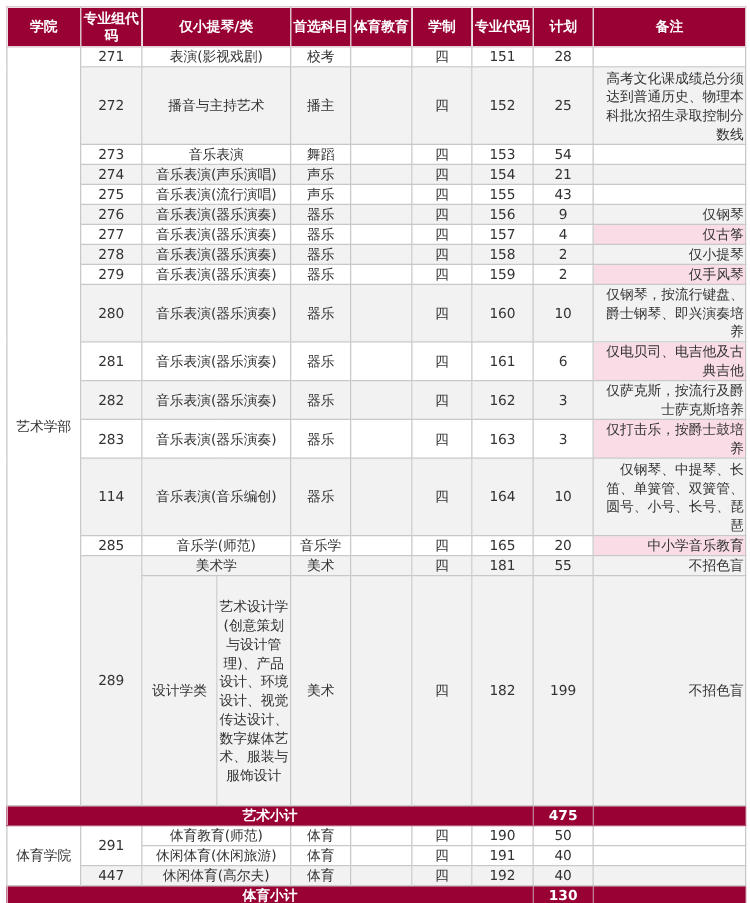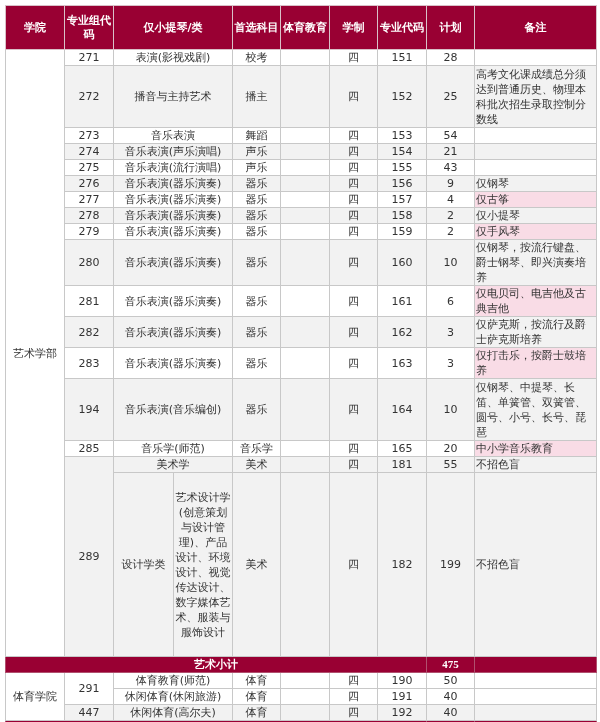--- a/index.html
+++ b/index.html
@@ -2,44 +2,44 @@
 <html><head>
 <meta charset="utf-8">
 <style>
   html, body { margin:0; padding:0; background:#ffffff; }
   body { width:600px; height:722px; overflow:hidden; font-family:"DejaVu Sans","Liberation Sans",sans-serif; }
   .wrap { position:absolute; left:5px; top:5px; }
   table { border-collapse:collapse; table-layout:fixed; width:591px; font-size:11px; color:#333; }
   td, th { border:1px solid #c8c8c8; text-align:center; vertical-align:middle; padding:0 1px; line-height:15px; overflow:hidden; }
   th { background:#990033; color:#ffffff; font-weight:bold; font-size:11px; border-color:#d9c0c8; line-height:14px; }
   tr.alt td { background:#f2f2f2; }
-  td.note { background:#f9dce6; text-align:left; }
+  td.note { background:#f9dce6; text-align:right; }
   td.note-empty { background:#ffffff; }
-  tr.subtotal td { background:#990033; color:#ffffff; font-weight:bold; border-color:#b0506e;font-family:Liberation Serif, serif; }
+  tr.subtotal td { background:#990033; color:#ffffff; font-weight:bold; border-color:#b0506e; }
   td.college { background:#ffffff !important; }
 </style>
 </head>
 <body>
 
 <div class="wrap">
 <table>
   <colgroup>
     <col style="width:59px">
         <col style="width:49px">
         <col style="width:60px">
         <col style="width:59px">
     <col style="width:48px">
         <col style="width:49px">
         <col style="width:48px">
         <col style="width:49px">
     <col style="width:48px">
         <col style="width:122px">
   </colgroup>
   <thead>
-    <tr style="height:44px">
+    <tr style="height:32px">
       <th>学院</th>
       <th>专业组代码</th>
       <th colspan="2">仅小提琴/类</th>
       <th>首选科目</th>
       <th>体育教育</th>
       <th>学制</th>
       <th>专业代码</th>
       <th>计划</th>
       <th>备注</th>
     </tr>
@@ -184,21 +184,21 @@
       <td colspan="2">音乐表演(器乐演奏)</td>
       <td>器乐</td>
       <td></td>
       <td>四</td>
       <td>163</td>
       <td>3</td>
       <td class="note">仅打击乐，按爵士鼓培养</td>
     </tr>
 
     <tr class="alt" style="height:62px">
-      <td>194</td>
+      <td>114</td>
       <td colspan="2">音乐表演(音乐编创)</td>
       <td>器乐</td>
       <td></td>
       <td>四</td>
       <td>164</td>
       <td>10</td>
       <td class="note">仅钢琴、中提琴、长笛、单簧管、双簧管、圆号、小号、长号、琵琶</td>
     </tr>
 
     <tr style="height:15px">

